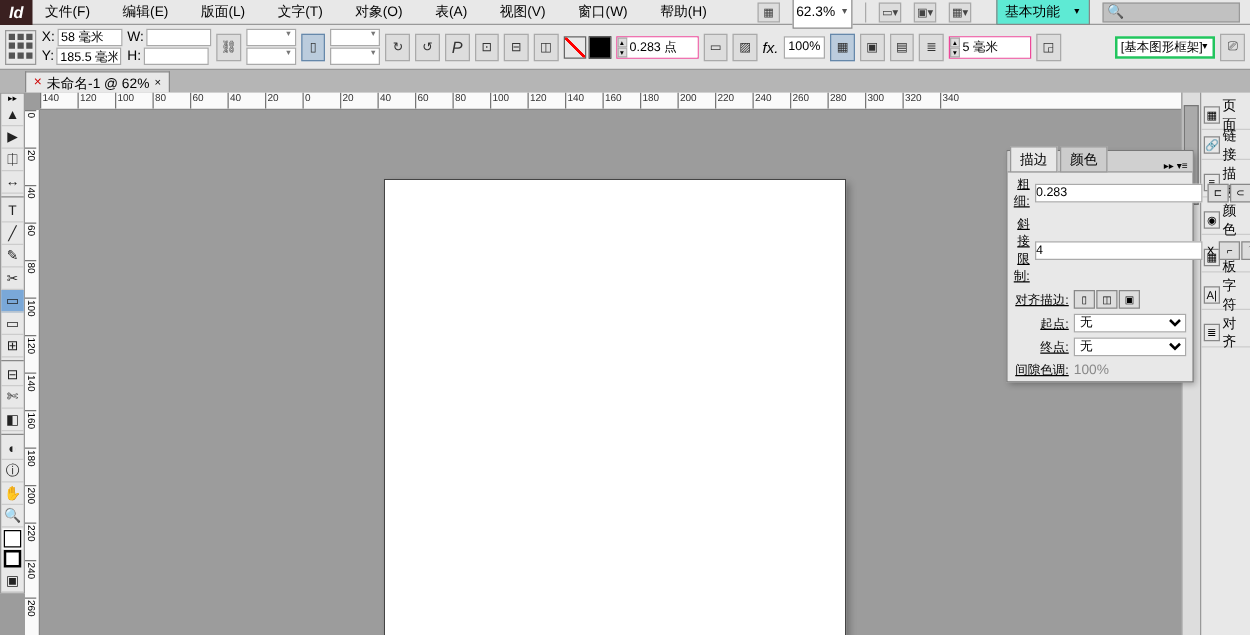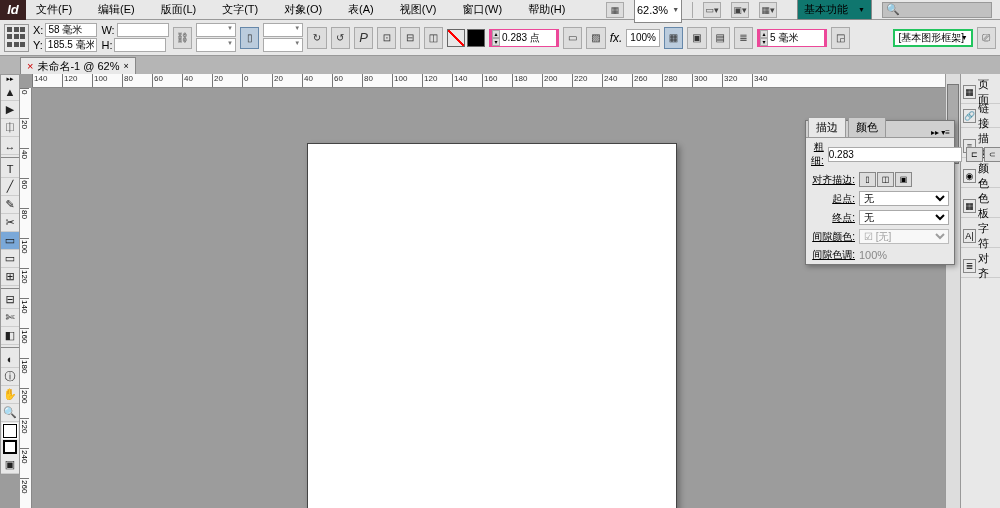--- a/index.html
+++ b/index.html
@@ -8,40 +8,40 @@
 
 .menubar { height:20px; background:#e8e8e8; display:flex; align-items:center; border-bottom:1px solid #999; }
 .logo { width:26px; height:20px; background:#3a2020; color:#fff; display:flex; align-items:center; justify-content:center; font-style:italic; font-weight:bold; font-size:13px; }
 .menu-items { display:flex; gap:18px; margin-left:6px; }
 .menu-items span { padding:2px 4px; cursor:default; }
 .menu-right { margin-left:auto; display:flex; align-items:center; gap:10px; padding-right:8px; }
 .zoom-sel { display:flex; align-items:center; border:1px solid #888; background:#fff; height:16px; padding:12px 2px; }
 .zoom-sel::after { content:"▼"; font-size:7px; margin-left:4px; color:#555; }
 .sep { width:1px; height:16px; background:#aaa; }
 .tb-ico { width:18px; height:16px; background:#ddd; border:1px solid #aaa; display:flex; align-items:center; justify-content:center; font-size:9px; color:#444; }
-.workspace-sel { display:flex; align-items:center; border:1px solid #888; background:#0f766e; height:21px; padding:0 6px; }
+.workspace-sel { display:flex; align-items:center; border:1px solid #888; background:#5eead4; height:21px; padding:0 6px; }
 .workspace-sel::after { content:"▼"; font-size:7px; margin-left:10px; }
 .search { width:110px; height:16px; background:#c1c1c1; border:1px solid #999; display:flex; align-items:center; padding:0 3px; color:#666; }
 
 
 .controlbar { height:36px; background:#e8e8e8; border-bottom:1px solid #999; display:flex; align-items:center; padding:0 4px; gap:4px; }
 .ref-ico { width:28px; height:28px; display:grid; grid-template:repeat(3,1fr)/repeat(3,1fr); gap:1px; border:1px solid #999; padding:2px; }
 .ref-ico div { background:#555; width:5px; height:5px; }
 .xy-block { display:flex; flex-direction:column; gap:1px; font-size:10px; }
 .xy-block .row { display:flex; align-items:center; gap:2px; }
 .xy-block input { width:52px; height:14px; border:1px solid #aaa; font-size:10px; padding:0 2px; }
 .mini-sel { width:40px; height:14px; border:1px solid #aaa; background:#fff; position:relative; }
 .mini-sel::after { content:"▼"; font-size:6px; position:absolute; right:2px; top:1px; color:#777; }
 .bar-ico { width:22px; height:22px; border:1px solid #aaa; background:#ddd; display:flex; align-items:center; justify-content:center; font-size:10px; color:#333; }
 .bar-ico.on { background:#bcd; border-color:#68a; }
 .swatch-blk { display:flex; gap:2px; }
 .swatch { width:18px; height:18px; border:1px solid #666; position:relative; }
 .swatch.nostroke::after { content:""; position:absolute; inset:0; background:linear-gradient(to top right,transparent 46%,red 46%,red 54%,transparent 54%); }
 .swatch.black { background:#000; }
-.val-field { display:flex; align-items:center; border:3px solid #ec4899; background:#ffffff; height:18px; }
+.val-field { display:flex; align-items:center; border:1px solid #ec4899; background:#ffffff; height:18px; }
 .val-field .stepper { width:8px; display:flex; flex-direction:column; }
 .val-field .stepper span { height:8px; border:1px solid #aaa; font-size:6px; display:flex; align-items:center; justify-content:center; background:#ddd; }
 .val-field input { border:none; width:56px; height:16px; font-size:10px; padding:0 2px; }
 .pct-box { border:1px solid #aaa; background:#fff; height:18px; display:flex; align-items:center; padding:0 3px; font-size:10px; }
 .style-sel { width:90px; height:18px; border:2px solid #22c55e; background:#fff; display:flex; align-items:center; padding:0 3px; font-size:10px; position:relative;margin-left:39px; }
 .style-sel::after { content:"▼"; font-size:7px; position:absolute; right:3px; }
 
 
 .doctabs { height:18px; background:#b5b5b5; display:flex; align-items:flex-end; padding-left:20px; }
 .doctab { background:#e8e8e8; height:17px; display:flex; align-items:center; padding:0 6px; gap:4px; border:1px solid #888; border-bottom:none; font-size:10px; }
@@ -337,36 +337,41 @@
   </div>
   <div class="prow">
       <label>粗细:</label>
       <input value="0.283" style="">
       <div class="btns">
         <div class="b">⊏</div>
         <div class="b">⊂</div>
       </div>
     </div>
   <div class="prow">
+      <label>斜接限制:</label>
+      <input style="flex: 0 0 30px;" value="4">
+      <span>x</span>
+      <div class="btns">
+        <div class="b">⌐</div>
+        <div class="b">⌒</div>
+      </div>
+    </div>
+  <div class="prow">
       <label>对齐描边:</label>
       <div class="btns">
         <div class="b">▯</div>
         <div class="b">◫</div>
         <div class="b">▣</div>
       </div>
     </div>
   <div class="prow">
       <label>起点:</label>
       <select><option>无</option></select>
     </div>
   <div class="prow">
       <label>终点:</label>
       <select><option>无</option></select>
     </div>
   <div class="prow">
-      <label>间隙颜色:</label>
-      <select disabled=""><option>☑ [无]</option></select>
-    </div>
-  <div class="prow">
       <label>间隙色调:</label>
       <span style="flex:1;color:#888">100%</span>
     </div>
 </div>
 
 </body></html>

